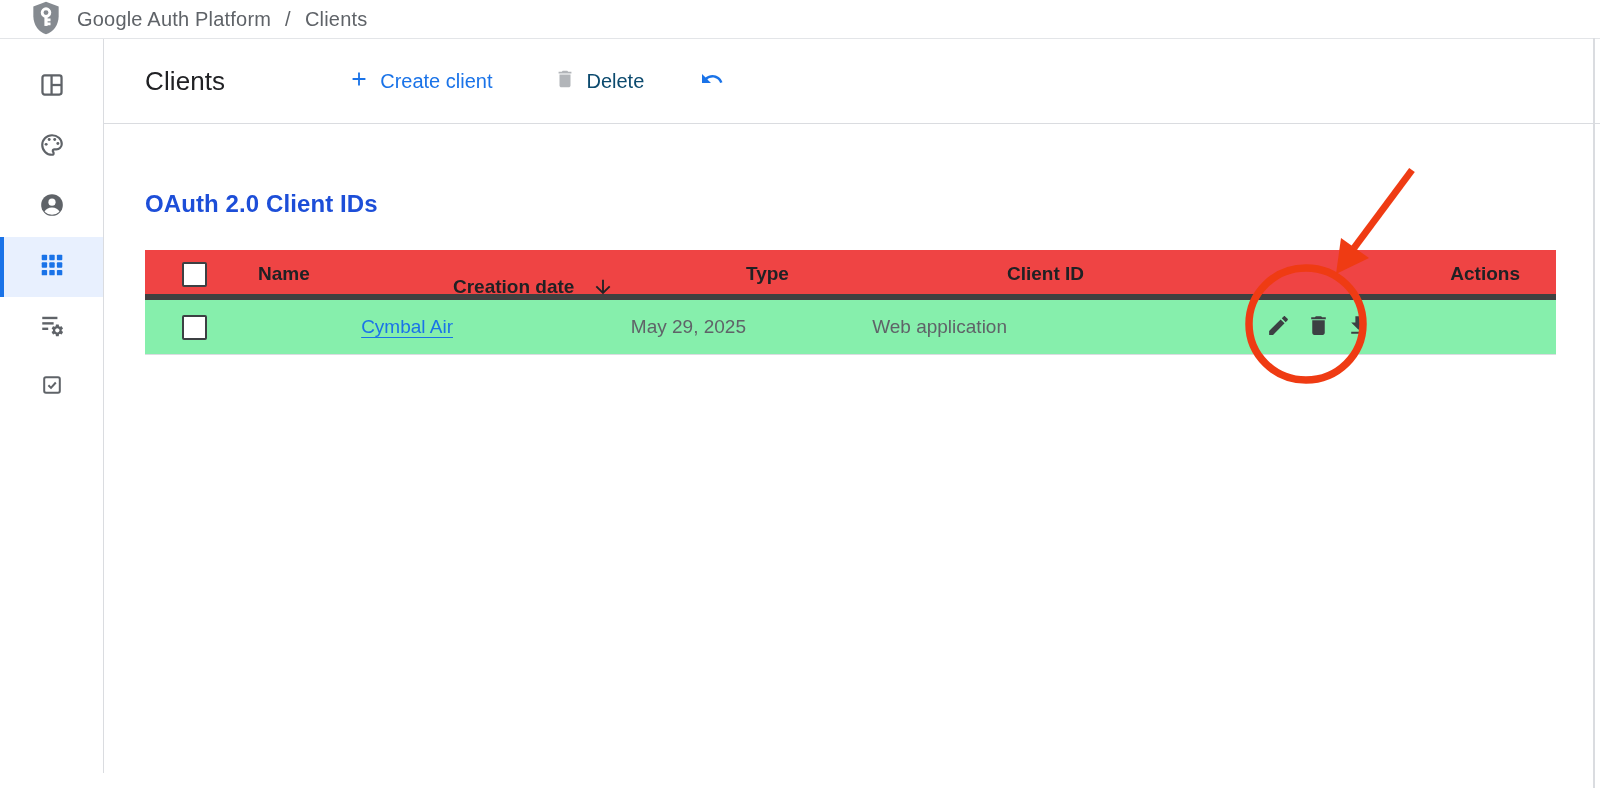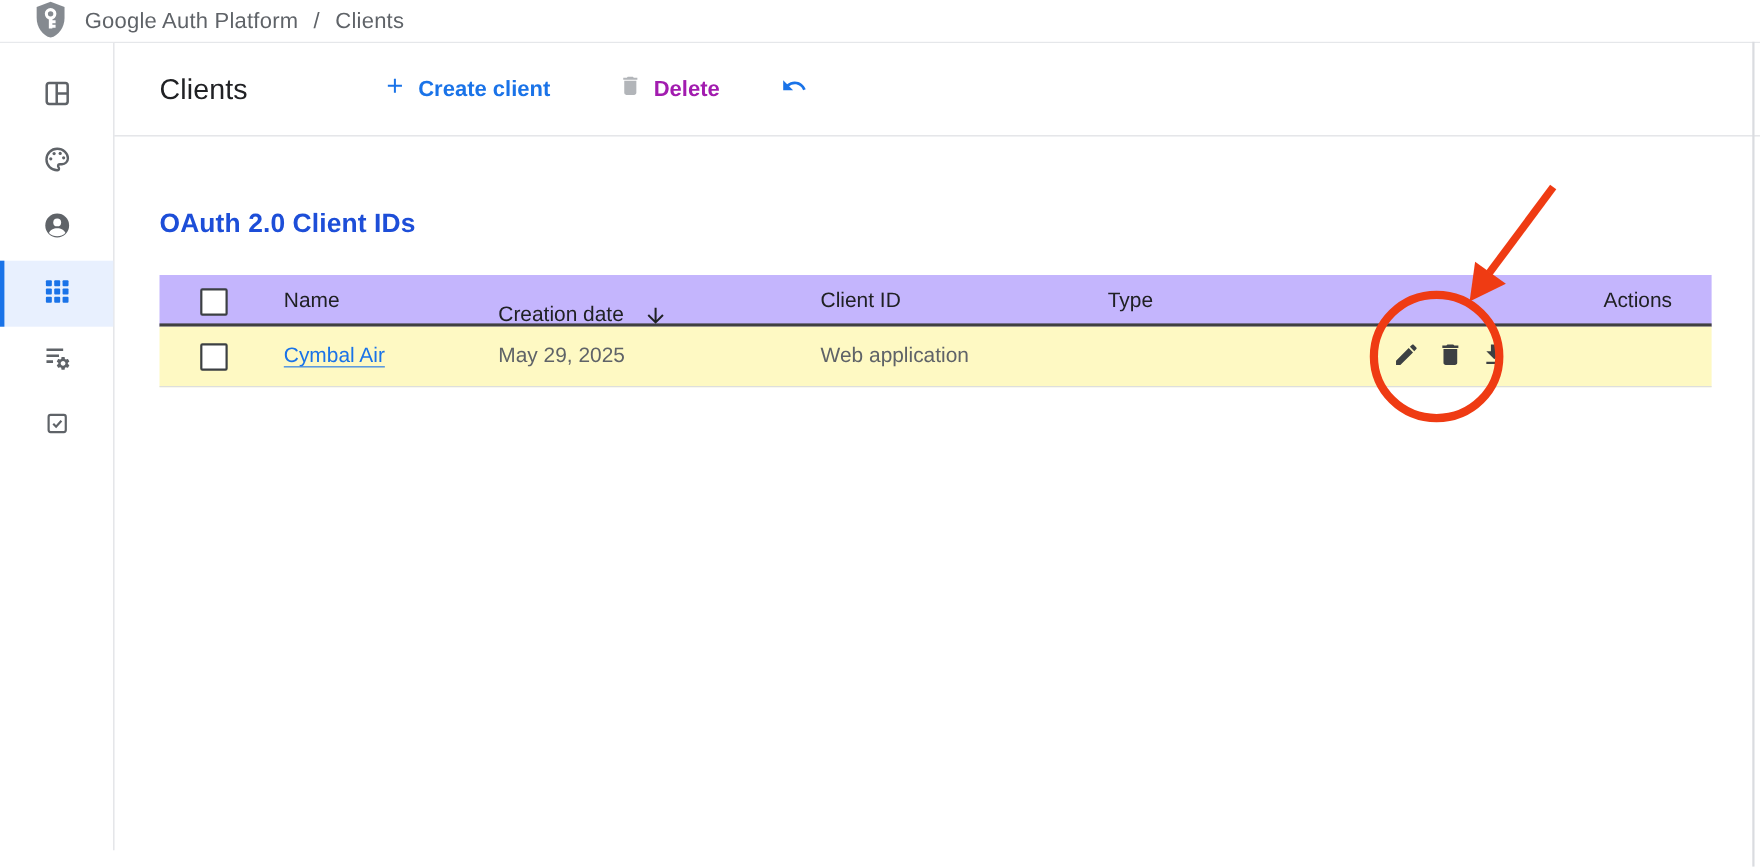--- a/index.html
+++ b/index.html
@@ -18,31 +18,31 @@
   .nav{margin-top:18px;}
   .nav-item{height:60px;display:flex;align-items:center;justify-content:center;position:relative;cursor:pointer;}
   .nav-item.active{background:#e8f0fe;}
   .nav-item.active::before{content:"";position:absolute;left:0;top:0;bottom:0;width:4px;background:#1a73e8;}
   .main{flex:1;position:relative;}
   .right-edge{position:absolute;left:1593px;top:38px;bottom:0;width:2px;background:#dadce0;}
   
   .page-header{height:84px;display:flex;align-items:center;border-bottom:1px solid #dadce0;padding-left:41px;}
   .page-title{font-size:26px;color:#202124;letter-spacing:.1px;}
   .hbtn{display:flex;align-items:center;gap:10px;font-size:20px;font-weight:500;background:none;border:none;padding:0;cursor:pointer;font-family:"Liberation Sans",sans-serif;}
-  .hbtn .lbl{white-space:nowrap;font-weight:bold;}
+  .hbtn .lbl{white-space:nowrap;}
   .btn-create{color:#1a73e8;margin-left:123px;}
-  .btn-delete{color:#a21caf;margin-left:62px;cursor:default;}
+  .btn-delete{color:#0c4a6e;margin-left:62px;cursor:default;}
   .btn-restore{color:#1a73e8;margin-left:56px;}
   
   .section-title{margin:66px 0 0 41px;font-size:24px;color:#1d4ed8;letter-spacing:.1px;}
   
   .clients-table{margin:32px 0 0 41px;width:1411px;font-size:19px;}
   .trow{display:grid;grid-template-columns:113px 195px 293px 261px 400px 149px;align-items:center;}
-  .thead{height:44px;background:#c4b5fd;color:#202124;font-weight:400;border-bottom:3px solid #404040;}
-  .tbody-row{height:54px;border-bottom:1px solid #dadce0;color:#5f6368;background:#fef9c3;}
+  .thead{height:44px;background:#ef4444;color:#202124;font-weight:700;border-bottom:6px solid #404040;}
+  .tbody-row{height:54px;border-bottom:1px solid #dadce0;color:#5f6368;background:#86efac;text-align:right;}
   .cell-check{padding-left:37px;display:flex;align-items:center;}
   .checkbox{width:21px;height:21px;border:2.5px solid #3c4043;border-radius:2px;background:#fff;cursor:pointer;}
   .col-sort{display:flex;align-items:center;margin-top:26px;}
   .sort-icon{margin-left:18px;display:flex;}
   .cell-actions-head{display:flex;justify-content:flex-end;padding-right:36px;}
   .name-link{color:#1a73e8;text-decoration:underline;text-underline-offset:4px;cursor:pointer;}
   .client-id-cell{display:flex;align-items:center;white-space:nowrap;}
   .mono{font-family:"DejaVu Sans Mono","Liberation Mono",monospace;letter-spacing:3px;color:#5f6368;font-size:19px;}
   .ellipsis-dots{font-family:"DejaVu Sans Mono","Liberation Mono",monospace;letter-spacing:6px;margin-left:4px;color:#5f6368;}
   .copy-btn{background:none;border:none;padding:0;margin-left:8px;cursor:pointer;display:flex;}
@@ -185,22 +185,22 @@
         </div>
         <div>Name</div>
         <div class="col-sort">
           <span>Creation date</span>
           <span class="sort-icon">
             <svg width="22" height="22" viewBox="0 0 24 24">
                 <path d="M20 12l-1.41-1.41L13 16.17V4h-2v12.17l-5.58-5.59L4 12l8 8 8-8z" fill="#1f2124"></path>
               </svg>
           </span>
         </div>
+        <div>Type</div>
         <div>Client ID</div>
-        <div>Type</div>
         <div class="cell-actions-head">Actions</div>
       </div>
 
       <div class="trow tbody-row">
         <div class="cell-check">
           <div class="checkbox"></div>
         </div>
         <div><a class="name-link">Cymbal Air</a></div>
         <div>May 29, 2025</div>
         <div>Web application</div>

